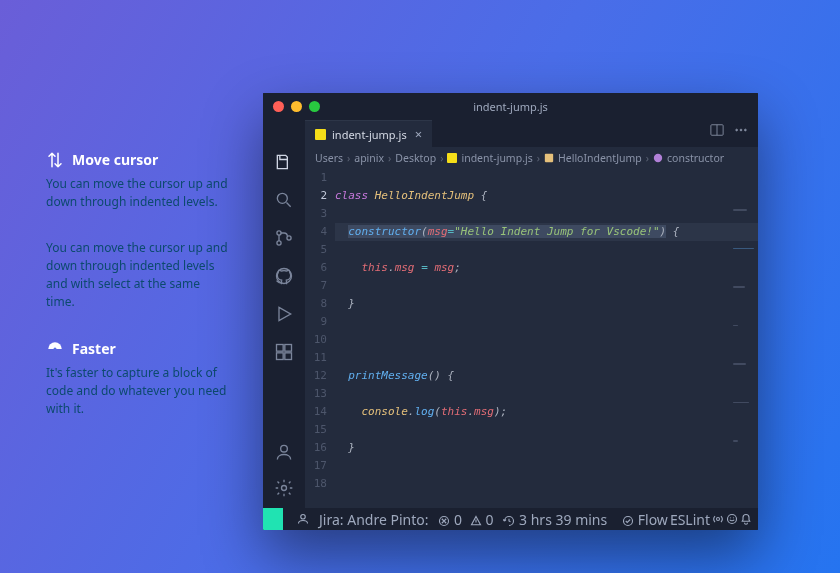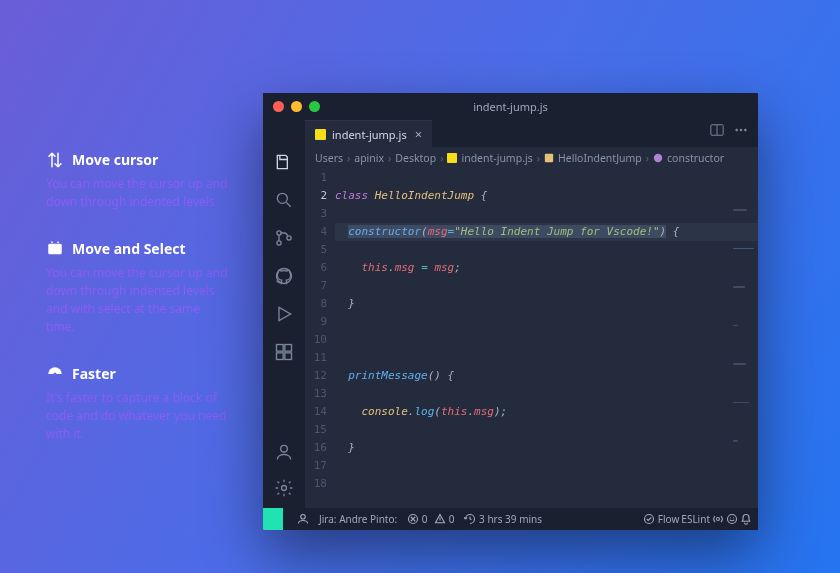--- a/index.html
+++ b/index.html
@@ -7,21 +7,21 @@
   width: 840px; height: 573px;
   background: linear-gradient(120deg, #6a5ed8 0%, #4a6de8 50%, #2574f0 100%);
   font-family: -apple-system, "Segoe UI", system-ui, sans-serif;
   overflow: hidden; position: relative;
 }
 
 
 .promo { position: absolute; left: 46px; top: 150px; width: 185px; color: #fff; }
 .promo-item { margin-bottom: 28px; }
 .promo-title { display: flex; align-items: center; font-size: 14px; font-weight: 700; margin-bottom: 6px; gap: 8px; }
-.promo-desc { font-size: 12px; line-height: 1.5; color: #8b5cf6; }
+.promo-desc { font-size: 12px; line-height: 1.5; color: #0c4a6e; }
 .ico { width: 18px; height: 18px; fill: #fff; flex-shrink: 0; }
 
 
 .win {
   position: absolute; left: 263px; top: 93px; width: 495px; height: 437px;
   background: #1e2433; border-radius: 1px; overflow: hidden;
   box-shadow: 0 25px 60px rgba(0,0,0,0.45);
   display: flex; flex-direction: column;
 }
 .titlebar { height: 26px; display: flex; align-items: center; position: relative; background: #1a2030; }
@@ -59,47 +59,40 @@
 .fn { color: #61afef; }
 .str { color: #98c379; }
 .obj { color: #e06c75; }
 .op { color: #56b6c2; }
 .pu { color: #abb2bf; }
 .sel { background: #3e4a61; }
 .minimap { position: absolute; right: 2px; top: 4px; width: 23px; height: 20px; opacity: .4; }
 .mmline { height: 1.5px; margin-bottom: 1px; border-radius: 1px; }
 
 
-.status { height: 22px; background: #1a2030; display: flex; align-items: center; font-size: 10px; color: #9ea8bd; padding: 0 6px; gap: 10px; }
+.status { height: 22px; background: #1a2030; display: flex; align-items: center; font-size: 14px; color: #9ea8bd; padding: 0 6px; gap: 10px; }
 .status-chip { width: 20px; height: 22px; background: #20e3b2; margin: 0 4px 0 -6px; }
 .status-right { margin-left: auto; display: flex; gap: 2px; align-items: center; }
 .si { width: 12px; height: 12px; stroke: #9ea8bd; fill: none; stroke-width: 1.5; }
 
 </style>
 </head>
 <body>
 
 <div class="promo">
   <div class="promo-item">
     <div class="promo-title">
       <svg class="ico" viewBox="0 0 24 24">
           <path d="M8 3v18M8 3l-4 4M8 3l4 4M16 21V3M16 21l4-4M16 21l-4-4" stroke="#fff" stroke-width="2" fill="none" stroke-linecap="round"></path>
         </svg>
       <span>Move cursor</span>
     </div>
     <div class="promo-desc">You can move the cursor up and down through indented levels.</div>
   </div>
   <div class="promo-item">
-    <div class="promo-title">
-      <svg class="ico" viewBox="0 0 24 24">
-          <rect x="3" y="5" width="18" height="14" rx="2" fill="#fff"></rect>
-          <path d="M8 4v-2M16 4v-2" stroke="#fff" stroke-width="2"></path>
-        </svg>
-      <span>Move and Select</span>
-    </div>
     <div class="promo-desc">You can move the cursor up and down through indented levels and with select at the same time.</div>
   </div>
   <div class="promo-item">
     <div class="promo-title">
       <svg class="ico" viewBox="0 0 24 24">
           <path d="M12 3a9 9 0 019 9H3a9 9 0 019-9z" fill="#fff"></path>
           <circle cx="12" cy="12" r="2" fill="#5a6ee0"></circle>
         </svg>
       <span>Faster</span>
     </div>

